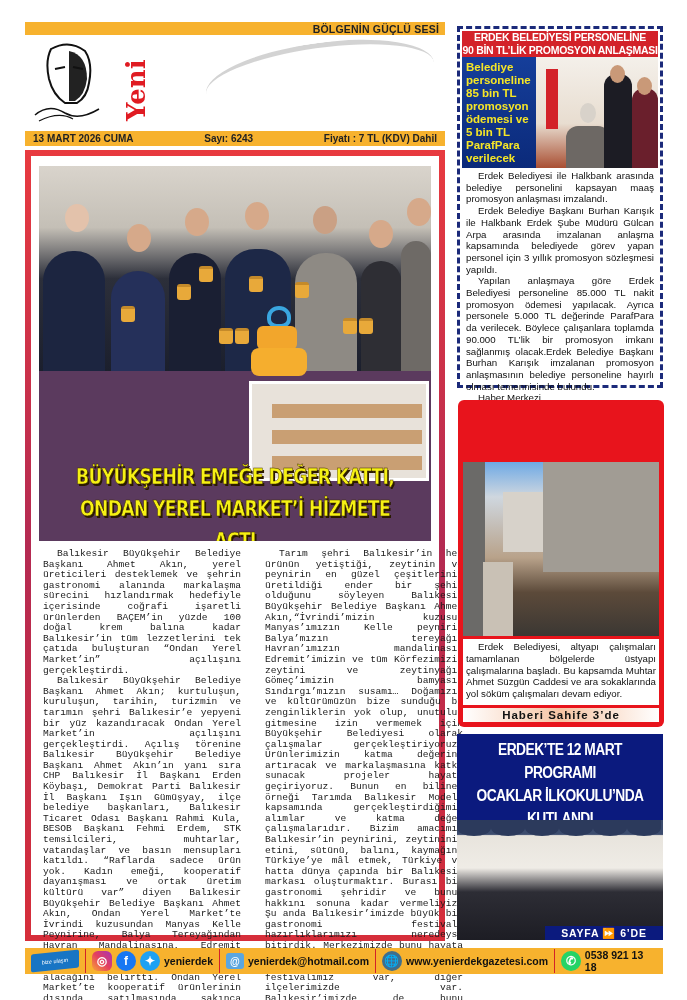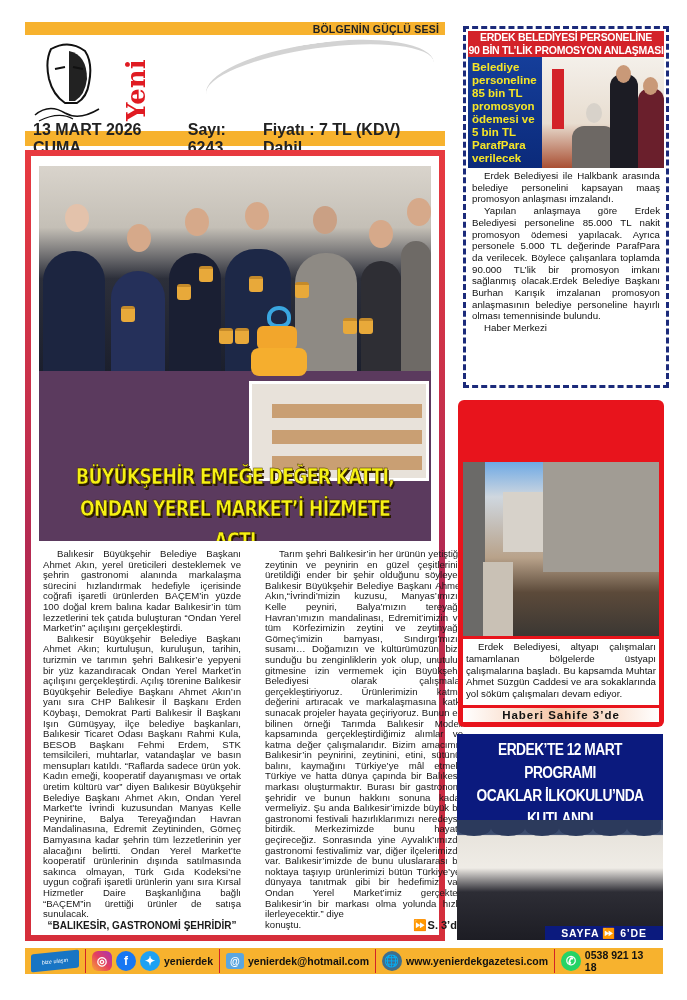--- a/index.html
+++ b/index.html
@@ -7,21 +7,21 @@
   body { position: relative; font-family: "Liberation Sans", sans-serif; color: #111; }
 
   
   .masthead { position: absolute; left: 25px; top: 22px; width: 420px; height: 124px; background: #f7b22e; }
   .masthead .inner { position: absolute; left: 0; top: 13px; width: 420px; height: 96px; background: #ffffff; }
   .tagline { position: absolute; right: 6px; top: 1px; font-size: 10.5px; font-weight: bold; color: #222; letter-spacing: 0.2px; }
   .portrait { position: absolute; left: 4px; top: 4px; width: 78px; height: 88px; }
   .logo-yeni { position: absolute; left: 96px; top: 22px; font-family: "DejaVu Serif", serif; font-weight: bold; color: #e01b22; font-size: 26px; transform: rotate(-90deg); transform-origin: left top; top: 86px; }
   .logo-main { position: absolute; left: 122px; top: -6px; font-family: "DejaVu Serif", serif; font-weight: bold; font-size: 92px; line-height: 100px; color: #e01b22; letter-spacing: -4px; text-shadow: 2px 2px 0 #9a0e13; }
   .logo-swoosh { position: absolute; left: 180px; top: 8px; width: 230px; height: 70px; border-top: 5px solid rgba(200,200,200,0.8); border-radius: 50%; transform: rotate(-8deg); }
-  .dateline { position: absolute; left: 0; bottom: 0; width: 420px; height: 15px; display: flex; justify-content: space-between; align-items: center; padding: 0 8px; font-size: 16px; font-weight: bold; color: #222; }
+  .dateline { position: absolute; left: 0; bottom: 0; width: 420px; height: 15px; display: flex; justify-content: space-between; align-items: center; padding: 0 8px; font-size: 10px; font-weight: bold; color: #222; }
 
   
   .main-frame { position: absolute; left: 25px; top: 150px; width: 420px; height: 791px; background: linear-gradient(180deg,#e83a3f 0%,#b42a52 50%,#d62e3a 100%); }
   .main-white { position: absolute; left: 6px; top: 6px; width: 408px; height: 779px; background: #fff; }
   .photo-main { position: absolute; left: 8px; top: 10px; width: 392px; height: 375px; background: #5b3a5e; overflow: hidden; }
   .photo-crowd { position: absolute; left: 0; top: 0; width: 392px; height: 205px; background: linear-gradient(180deg,#d9d4cc 0%,#c4bfb6 30%,#2c2f3a 55%,#1b1f2d 100%); }
   .photo-crowd .person { position: absolute; bottom: 0; background: #1e2538; border-radius: 30px 30px 0 0; }
   .photo-crowd .head { position: absolute; width: 24px; height: 28px; border-radius: 50%; background: #d6a98a; }
   .photo-crowd .jar { position: absolute; width: 14px; height: 16px; background: #e8a93a; border-radius: 3px; border-top: 3px solid #c48a2a; }
   .cake { position: absolute; left: 212px; top: 140px; width: 66px; height: 70px; }
@@ -33,29 +33,29 @@
   .market-logo .small { font-size: 7px; color: #333; display: block; }
   .market-logo .big { font-size: 20px; line-height: 20px; display: block; }
   .market-logo .sub { font-size: 9px; display: block; }
   .market-slogan { position: absolute; left: 98px; top: 18px; font-size: 6px; font-style: italic; color: #333; }
   .fridge { position: absolute; left: 14px; top: 60px; width: 170px; height: 50px; background: linear-gradient(90deg,#a8d5ef 0,#d2ecfa 20%,#a8d5ef 40%,#d2ecfa 60%,#a8d5ef 80%,#d2ecfa 100%); border: 3px solid #333; }
   .photo-shelf { position: absolute; left: 210px; top: 215px; width: 180px; height: 100px; background: #e8e2da; border: 3px solid #fff; }
   .shelf { position: absolute; left: 20px; width: 150px; height: 14px; background: #c99f73; }
   .headline-main { position: absolute; left: 0; top: 295px; width: 392px; text-align: center; font-family: "DejaVu Sans", sans-serif; font-weight: bold; font-size: 21px; line-height: 32px; color: #f6f114; -webkit-text-stroke: 0.5px #3d2a00; text-shadow: 2px 2px 0 #2a1a00; letter-spacing: -0.8px; transform: scaleX(0.82); transform-origin: center top; }
 
   .col { position: absolute; top: 393px; width: 198px; font-size: 9.6px; line-height: 10.6px; color: #1a1a1a; text-align: justify; }
-  .col p { text-indent: 14px; }
+  .col p { text-indent: 14px; font-family: Liberation Mono, monospace; }
   .col-left { left: 12px; }
   .col-right { left: 234px; }
   .subhead-center { text-align: center; font-weight: bold; text-indent: 0 !important; font-size: 10px; margin-top: 1px; }
   .continued { display: flex; justify-content: space-between; }
   .cont-link { font-weight: bold; font-size: 11px; }
 
   
-  .promo-box { position: absolute; left: 457px; top: 26px; width: 206px; height: 362px; border: 3px dashed #1b2a7a; background: #fff; margin-left: 6px; }
+  .promo-box { position: absolute; left: 457px; top: 26px; width: 206px; height: 362px; border: 3px dashed #1b2a7a; background: #fff; }
   .promo-title { position: absolute; left: 2px; top: 2px; width: 196px; height: 26px; background: #d32229; color: #fff; font-weight: bold; font-size: 10.5px; line-height: 12.5px; text-align: center; letter-spacing: -0.3px; }
   .promo-photo { position: absolute; left: 2px; top: 28px; width: 196px; height: 111px; background: linear-gradient(180deg,#f4f0ea 0%,#e8ddd0 60%,#a94f33 100%); overflow: hidden; }
   .promo-blue { position: absolute; left: 0; top: 0; width: 74px; height: 111px; background: linear-gradient(180deg,#153e9a,#0b2a7a); color: #f6e626; font-weight: bold; font-size: 11.5px; line-height: 13px; padding: 4px 4px; }
   .flag { position: absolute; left: 84px; top: 12px; width: 12px; height: 60px; background: #d32229; }
   .pp { position: absolute; bottom: 0; border-radius: 12px 12px 0 0; }
   .pp-head { position: absolute; border-radius: 50%; background: #c99978; }
   .promo-text { position: absolute; left: 6px; top: 141px; width: 188px; font-size: 9.7px; line-height: 11.7px; text-align: justify; }
   .promo-text p { text-indent: 12px; }
 
   
@@ -179,20 +179,21 @@
     <div class="pp" style="left:104px;width:44px;height:42px;background:#6d6864;"></div>
     <div class="pp-head" style="left:118px;top:46px;width:16px;height:20px;background:#d8d2ca;"></div>
     <div class="pp" style="left:142px;width:28px;height:94px;background:#1c1c24;"></div>
     <div class="pp-head" style="left:148px;top:8px;width:15px;height:18px;"></div>
     <div class="pp" style="left:170px;width:26px;height:80px;background:#6a1f2c;"></div>
     <div class="pp-head" style="left:175px;top:20px;width:15px;height:18px;"></div>
     <div class="promo-blue">Belediye personeline 85 bin TL promosyon ödemesi ve 5 bin TL ParafPara verilecek</div>
   </div>
   <div class="promo-text">
     <p>Erdek Belediyesi ile Halkbank arasında belediye personelini kapsayan maaş promosyon anlaşması imzalandı.</p>
+    <p>Erdek Belediye Başkanı Burhan Karışık ile Halkbank Erdek Şube Müdürü Gülcan Arpa arasında imzalanan anlaşma kapsamında belediyede görev yapan personel için 3 yıllık promosyon sözleşmesi yapıldı.</p>
     <p>Yapılan anlaşmaya göre Erdek Belediyesi personeline 85.000 TL nakit promosyon ödemesi yapılacak. Ayrıca personele 5.000 TL değerinde ParafPara da verilecek. Böylece çalışanlara toplamda 90.000 TL’lik bir promosyon imkanı sağlanmış olacak.Erdek Belediye Başkanı Burhan Karışık imzalanan promosyon anlaşmasının belediye personeline hayırlı olması temennisinde bulundu.</p>
     <p>Haber Merkezi</p>
   </div>
 </div>
 
 <div class="roads-box">
   <div class="roads-photo">
     <div class="bld" style="left:0;top:0;width:22px;height:174px;background:#6b6a68;"></div>
     <div class="bld" style="left:80px;top:0;width:116px;height:110px;background:#a19c94;"></div>
     <div class="bld" style="left:40px;top:30px;width:40px;height:60px;background:#d7d2ca;"></div>

